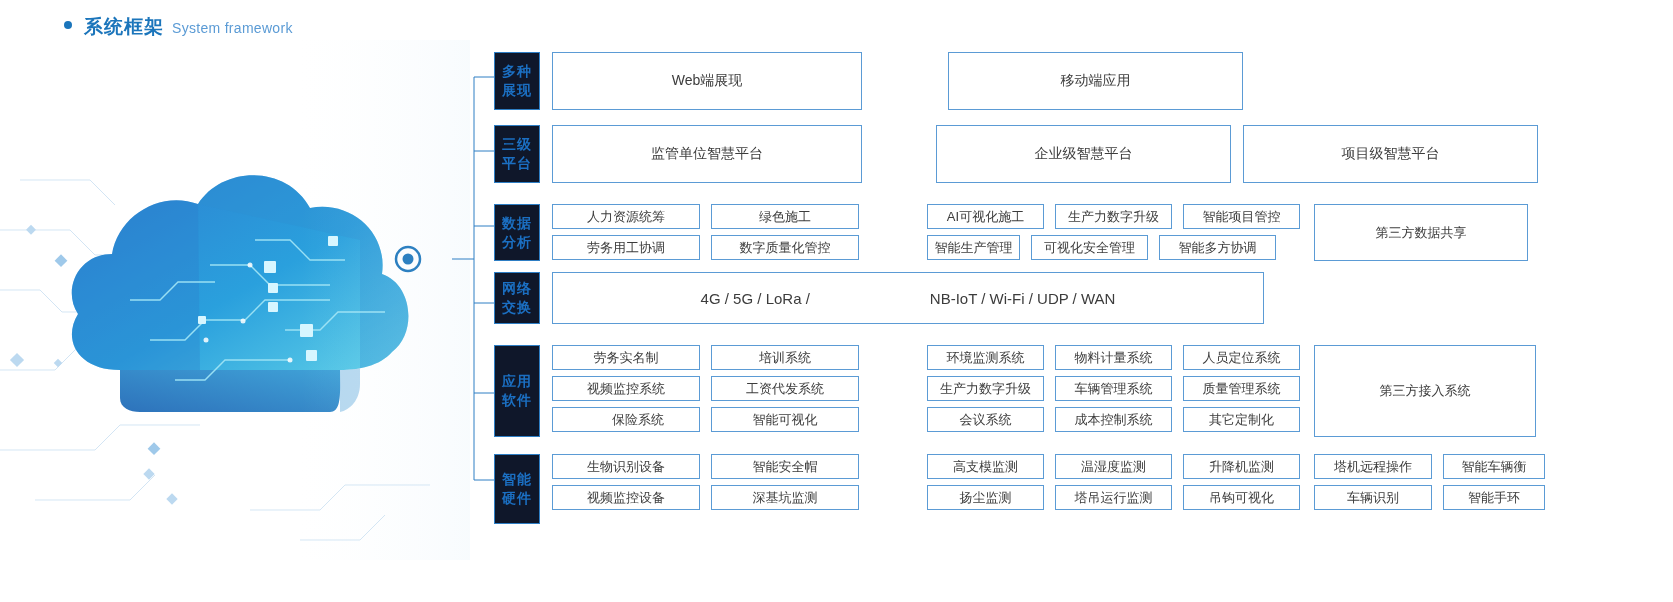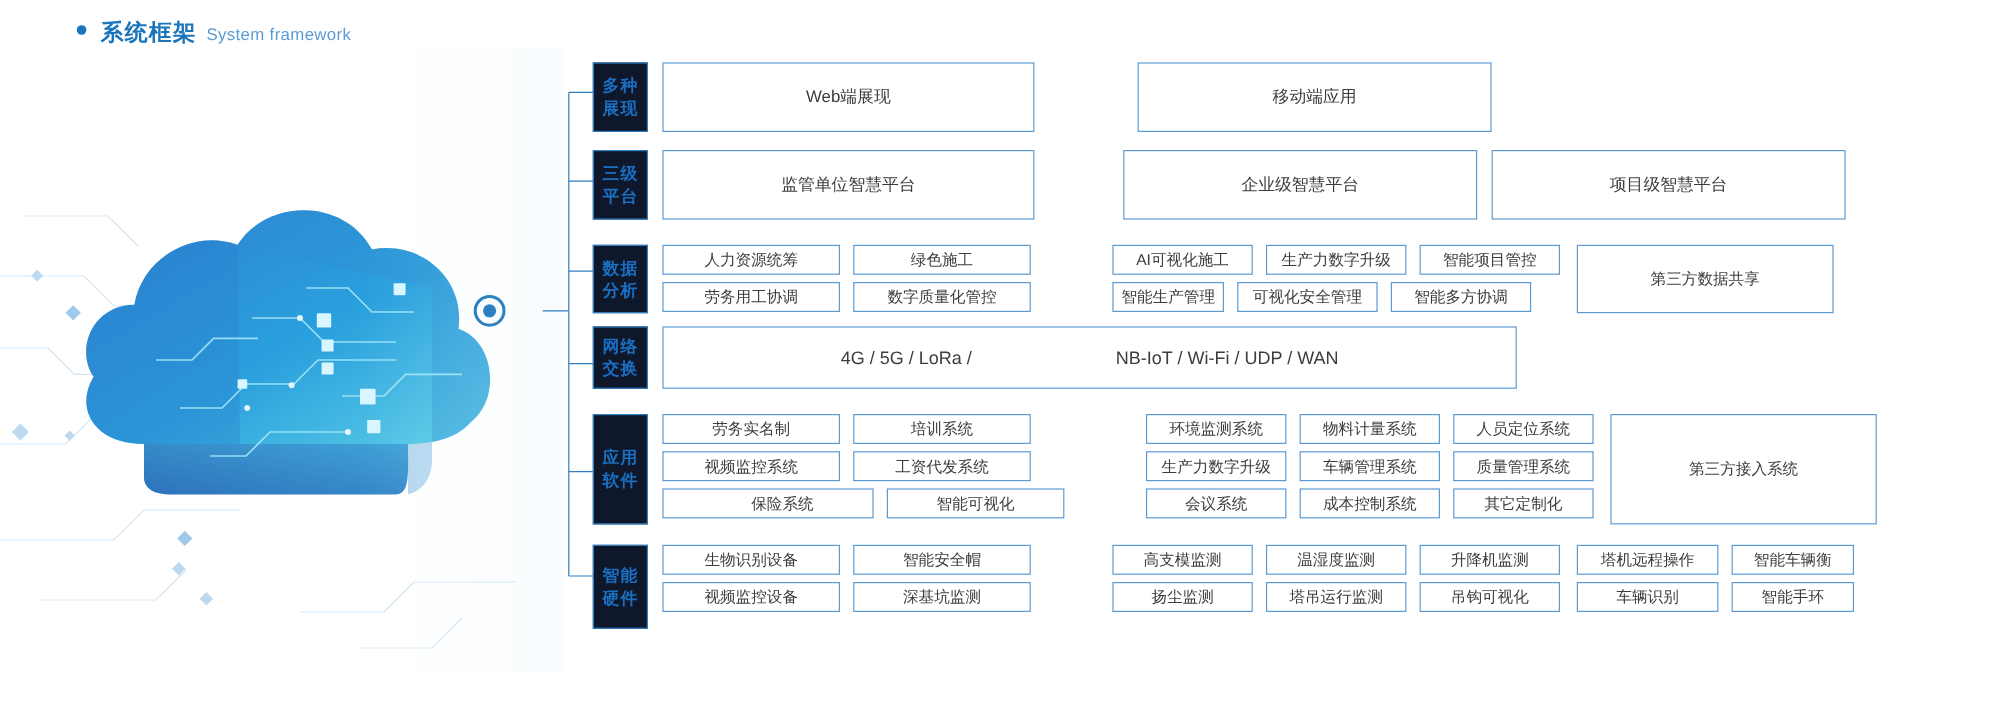--- a/index.html
+++ b/index.html
@@ -301,21 +301,21 @@
       <div class="group no-border">
         <div class="grid-line">
           <div class="cell" style="width:148px;">劳务实名制</div>
           <div class="cell" style="width:148px;">培训系统</div>
         </div>
         <div class="grid-line">
           <div class="cell" style="width:148px;">视频监控系统</div>
           <div class="cell" style="width:148px;">工资代发系统</div>
         </div>
         <div class="grid-line">
-          <div class="cell" style="width:176px;padding-left:24px;">保险系统</div>
+          <div class="cell" style="width:148px;padding-left:24px;">保险系统</div>
           <div class="cell" style="width:148px;">智能可视化</div>
         </div>
       </div>
       <div style="width:68px;"></div>
       <div class="group no-border">
         <div class="grid-line">
           <div class="cell" style="width:117px;">环境监测系统</div>
           <div class="cell" style="width:117px;">物料计量系统</div>
           <div class="cell" style="width:117px;">人员定位系统</div>
         </div>

